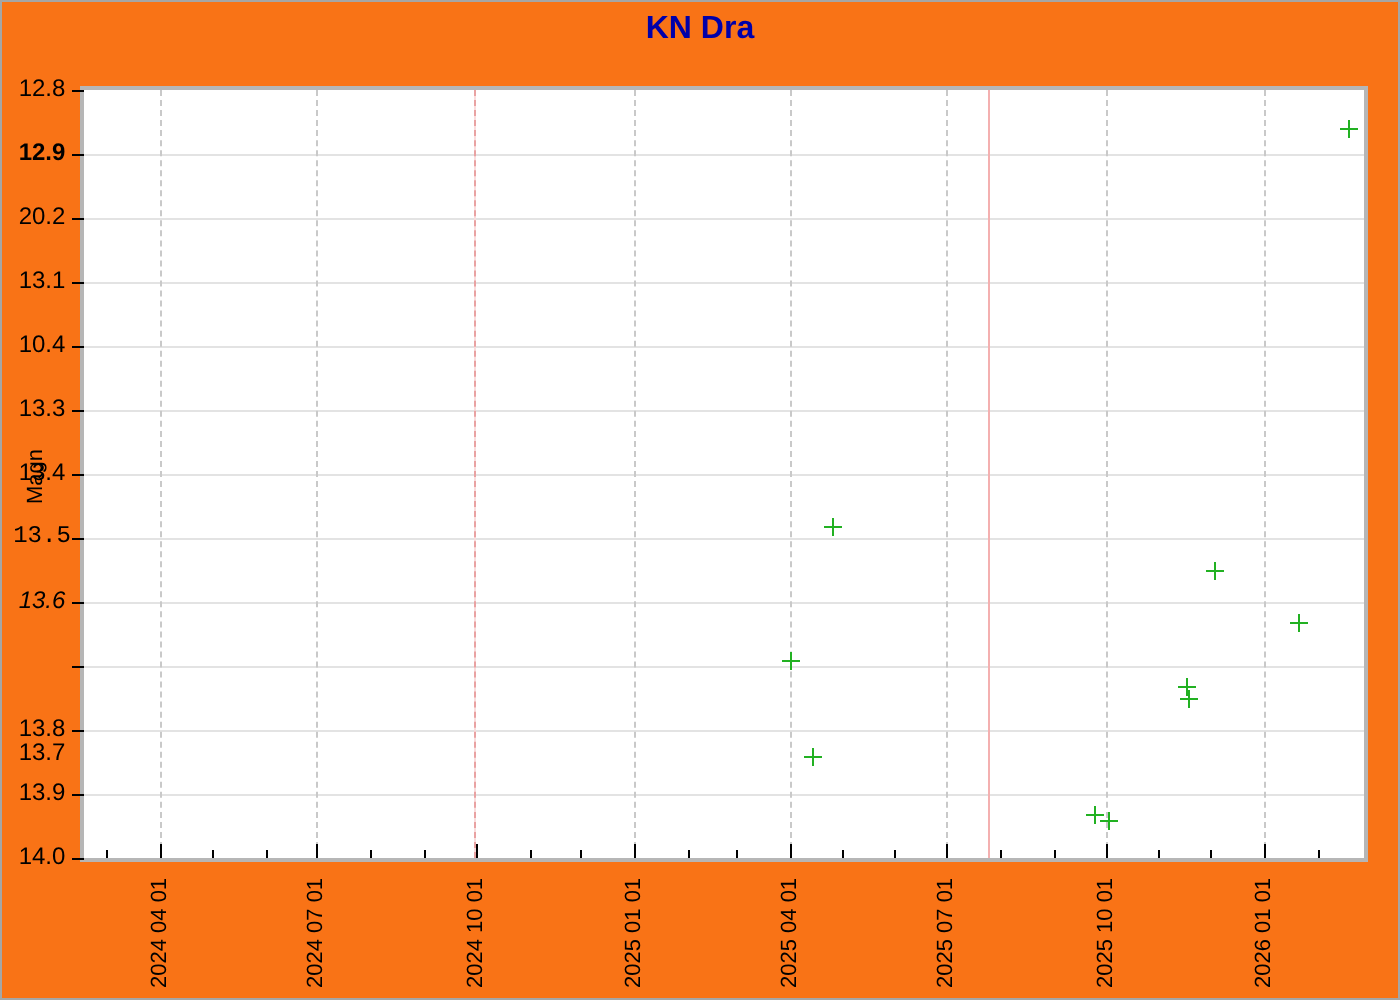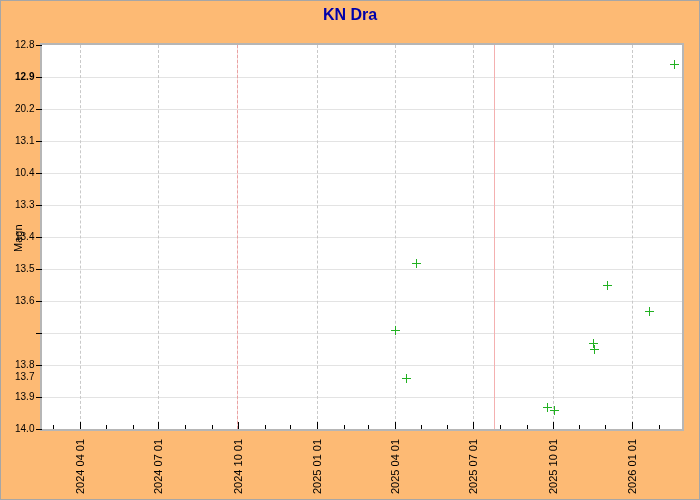--- a/index.html
+++ b/index.html
@@ -1,32 +1,32 @@
 <!DOCTYPE html>
 <html><head>
 <meta charset="utf-8">
 <style>
   html,body{margin:0;padding:0;background:#efefef;font-family:"Liberation Sans",sans-serif;}
-  #chart-root{position:relative;width:700px;height:500px;background:#fdba74;
+  #chart-root{position:relative;width:700px;height:500px;background:#f97316;
     border:1px solid #a6a6a6;box-sizing:border-box;overflow:hidden;}
   .title{position:absolute;top:5px;left:0;width:100%;text-align:center;
     font-size:16px;font-weight:bold;color:#0000aa;}
   .subtitle{position:absolute;top:24px;left:0;width:100%;text-align:center;
     font-size:12px;color:#000;}
   #plot{position:absolute;left:39px;top:42px;width:640px;height:384px;
     background:#ffffff;border:2px solid #b6b6b6;}
   .hgrid{position:absolute;left:0;width:640px;height:1px;background:#e3e3e3;}
   .vgrid{position:absolute;top:0;height:384px;width:0;border-left:1px dashed #c9c9c9;}
   .refbase{position:absolute;top:0;height:384px;width:1px;background:#fadcdc;}
   .refdash{position:absolute;top:0;height:384px;width:0;border-left:1px dashed #e9a2a2;}
   .refsolid{position:absolute;top:0;height:384px;width:1px;background:#f4b0b0;}
   .xtick{position:absolute;bottom:0;width:1px;background:#000;}
   .ytick{position:absolute;left:35px;width:6px;height:1px;background:#000;}
-  .ylab{position:absolute;left:14px;width:36px;text-align:left;
-    font-size:10px;line-height:13px;color:#000;}
+  .ylab{position:absolute;left:2px;width:36px;text-align:center;
+    font-size:12px;line-height:13px;color:#000;}
   .xlab{position:absolute;font-size:11px;line-height:13px;color:#000;white-space:nowrap;
     transform:rotate(-90deg);transform-origin:0 0;}
   .maglab{position:absolute;font-size:11px;line-height:13px;color:#000;white-space:nowrap;
     transform:rotate(-90deg);transform-origin:0 0;}
   .plus{position:absolute;width:9px;height:9px;}
   .plus::before{content:"";position:absolute;left:0;top:4px;width:9px;height:1px;background:#22b122;}
   .plus::after{content:"";position:absolute;left:4px;top:0;width:1px;height:9px;background:#22b122;}
 </style>
 </head>
 <body>
@@ -99,23 +99,23 @@
     <div class="ylab" style="top: 101px;">20.2</div>
     <div class="ytick" style="top: 140px;"></div>
     <div class="ylab" style="top: 133px;">13.1</div>
     <div class="ytick" style="top: 172px;"></div>
     <div class="ylab" style="top: 165px;">10.4</div>
     <div class="ytick" style="top: 204px;"></div>
     <div class="ylab" style="top: 197px;">13.3</div>
     <div class="ytick" style="top: 236px;"></div>
     <div class="ylab" style="top: 229px;">13.4</div>
     <div class="ytick" style="top: 268px;"></div>
-    <div class="ylab" style="top: 261px;">13.5</div>
+    <div class="ylab" style="top: 261px; font-family: Liberation Mono, monospace;">13.5</div>
     <div class="ytick" style="top: 300px;"></div>
-    <div class="ylab" style="top: 293px;">13.6</div>
+    <div class="ylab" style="top: 293px; font-style: italic;">13.6</div>
     <div class="ytick" style="top: 332px;"></div>
     <div class="ylab" style="top: 325px; margin-top: 44px;">13.7</div>
     <div class="ytick" style="top: 364px;"></div>
     <div class="ylab" style="top: 357px;">13.8</div>
     <div class="ytick" style="top: 396px;"></div>
     <div class="ylab" style="top: 389px;">13.9</div>
     <div class="ytick" style="top: 428px;"></div>
     <div class="ylab" style="top: 421px;">14.0</div>
     <div class="xlab" style="left: 73px; top: 493px;">2024 04 01</div>
     <div class="xlab" style="left: 151.488px; top: 493px;">2024 07 01</div>

